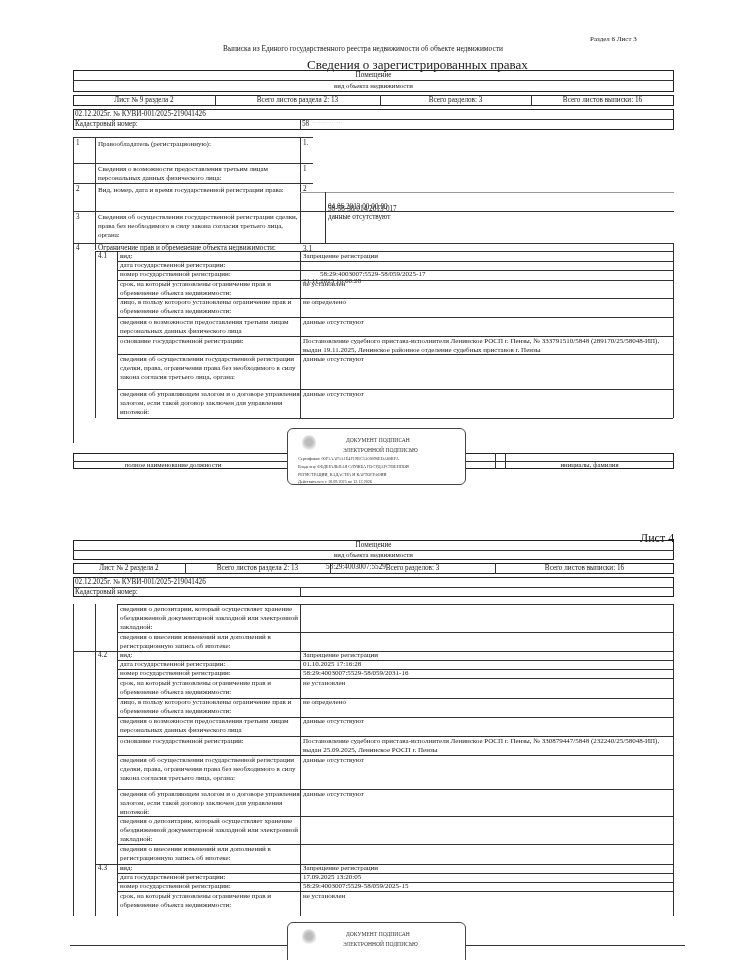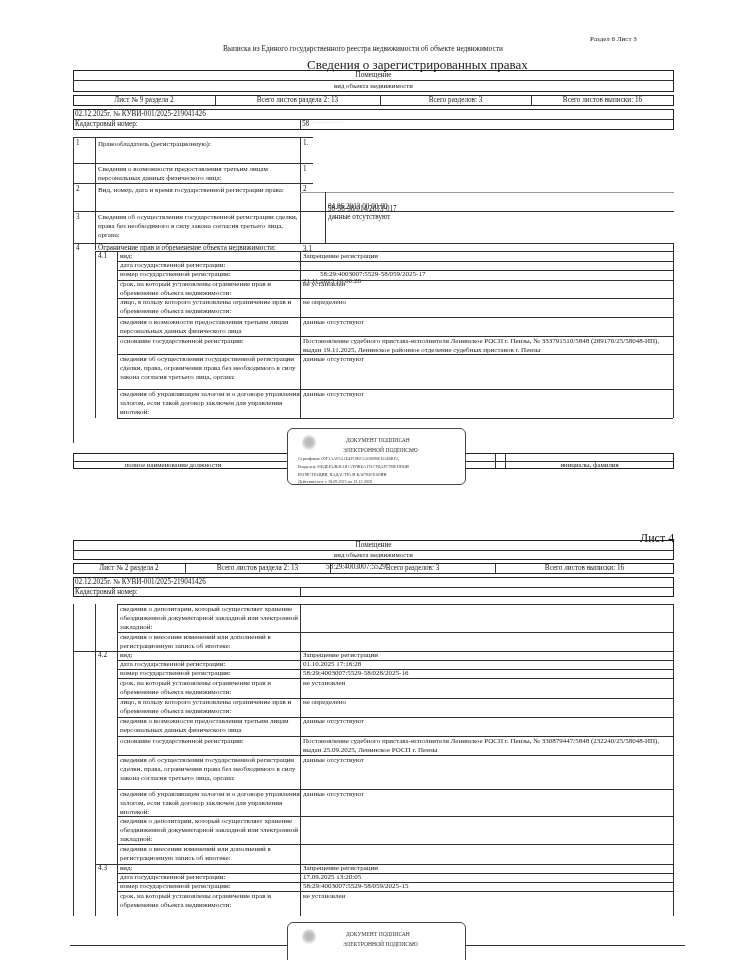--- a/index.html
+++ b/index.html
@@ -183,21 +183,21 @@
   <div>
     <div class="cell" style="left:120px;top:651px;width:178px;">вид:</div>
     <div class="cell" style="left:303px;top:651px;width:368px;">Запрещение регистрации</div>
     <div class="hline" style="left:117px;top:660px;width:556px;"></div>
 
     <div class="cell" style="left:120px;top:660px;width:178px;">дата государственной регистрации:</div>
     <div class="cell" style="left:303px;top:660px;width:368px;">01.10.2025 17:16:28</div>
     <div class="hline" style="left:117px;top:669px;width:556px;"></div>
 
     <div class="cell" style="left:120px;top:669px;width:178px;">номер государственной регистрации:</div>
-    <div class="cell" style="left:303px;top:669px;width:368px;">58:29:4003007:5529-58/028/2025-16</div>
+    <div class="cell" style="left:303px;top:669px;width:368px;">58:29:4003007:5529-58/059/2031-16</div>
     <div class="hline" style="left:117px;top:678px;width:556px;"></div>
 
     <div class="cell" style="left:120px;top:679px;width:180px;">срок, на который установлены ограничение прав и обременение объекта недвижимости:</div>
     <div class="cell" style="left:303px;top:679px;width:368px;">не установлен</div>
     <div class="hline" style="left:117px;top:698px;width:556px;"></div>
 
     <div class="cell" style="left:120px;top:698px;width:180px;">лицо, в пользу которого установлены ограничение прав и обременение объекта недвижимости:</div>
     <div class="cell" style="left:303px;top:698px;width:368px;">не определено</div>
     <div class="hline" style="left:117px;top:717px;width:556px;"></div>
 

